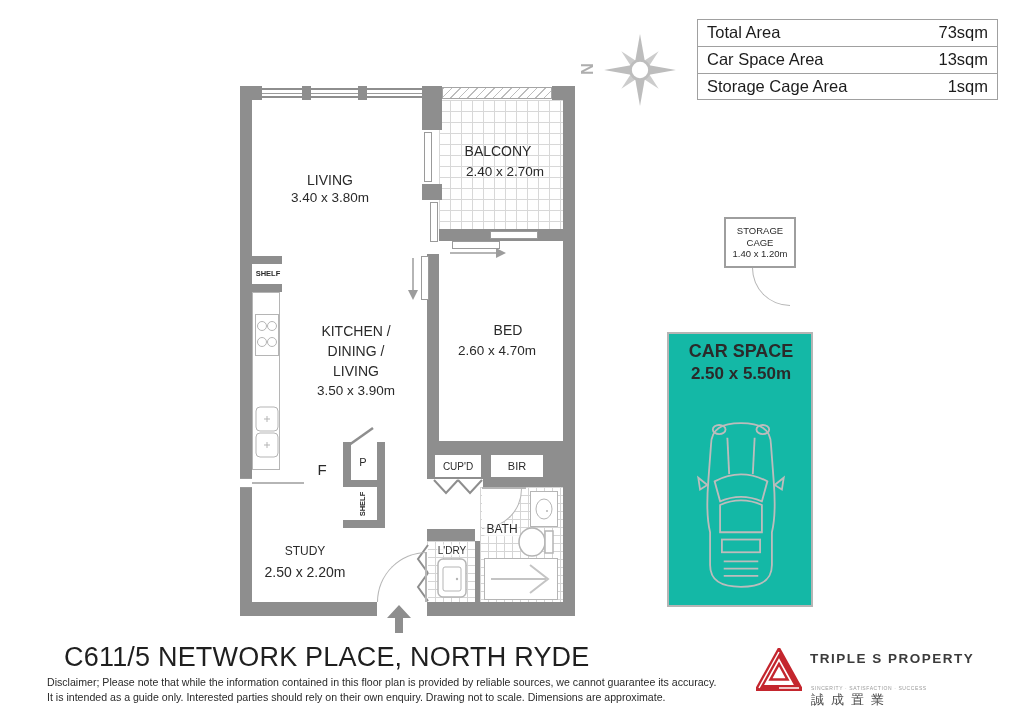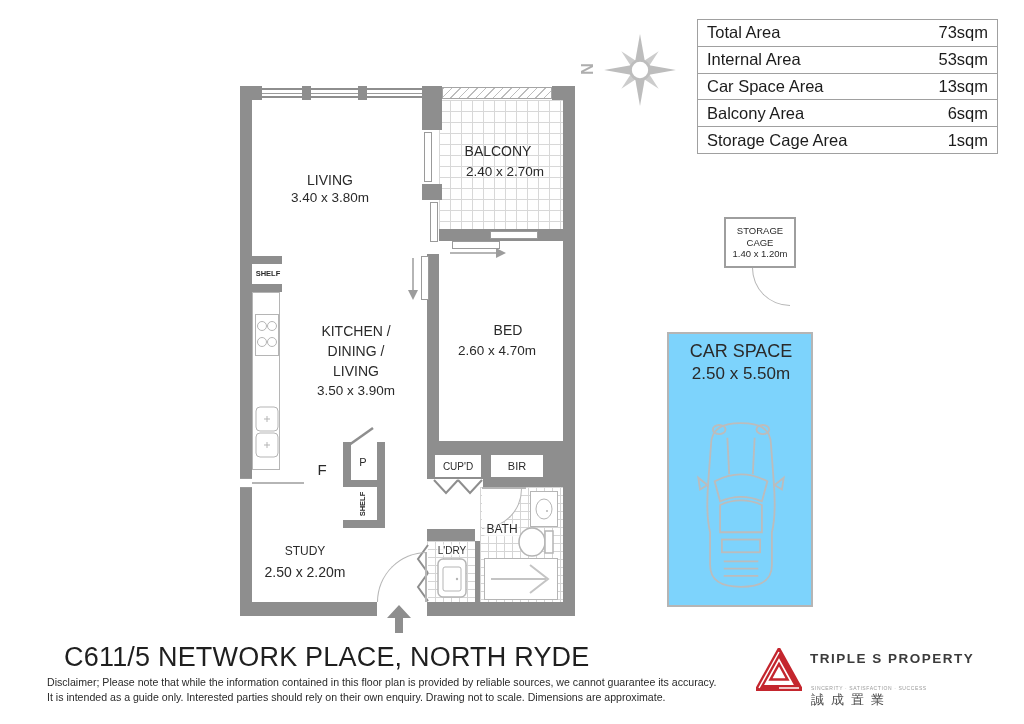--- a/index.html
+++ b/index.html
@@ -27,21 +27,21 @@
   .arc{position:absolute;box-sizing:border-box;}
   .table{position:absolute;left:697px;top:19px;width:301px;}
   .table .row{display:flex;justify-content:space-between;align-items:center;height:25.8px;
     border:1px solid #a0a0a0;margin-top:-1px;padding:0 9px;font-size:16.5px;color:#1c1c1c;background:#fff;}
   .table .row:first-child{margin-top:0;}
   .title{position:absolute;left:64px;top:642px;font-size:27px;color:#1f1f1f;letter-spacing:0.2px;}
   .disc{position:absolute;left:47px;font-size:10.6px;color:#2a2a2a;white-space:nowrap;}
   .brand-name{position:absolute;left:810px;top:651px;font-size:13.5px;font-weight:bold;letter-spacing:1.5px;color:#3b3b3b;white-space:nowrap;}
   .brand-cn{position:absolute;left:811px;top:667px;font-size:13px;letter-spacing:7px;color:#4a4a4a;white-space:nowrap;margin-top:24px;}
   .brand-tag{position:absolute;left:811px;top:685px;font-size:5px;letter-spacing:0.6px;color:#9a9a9a;white-space:nowrap;}
-  .cs-box{position:absolute;left:667px;top:332px;width:146px;height:275px;border:2px solid #b5b5b5;box-sizing:border-box;background:#7dd3fc;}
+  .cs-box{position:absolute;left:667px;top:332px;width:146px;height:275px;border:2px solid #b5b5b5;box-sizing:border-box;background:#14b8a6;font-weight:bold;}
   .sc-box{position:absolute;left:724px;top:217px;width:72px;height:51px;border:2px solid #9e9e9e;box-sizing:border-box;background:#fff;
     display:flex;flex-direction:column;justify-content:center;align-items:center;font-size:9.5px;line-height:1.25;color:#2a2a2a;}
 </style>
 </head>
 <body>
 
 <div class="abs" style="left:594px;top:32px;width:90px;height:76px;">
   <div class="lbl vert" style="left:-6px;top:37px;font-size:16px;font-weight:bold;color:#aeaeae;">N</div>
   <svg width="76" height="76" viewBox="0 0 72 72" style="position:absolute;left:8px;top:0;">
     <g fill="#cccccc">
@@ -59,30 +59,22 @@
     <circle cx="36" cy="36" r="9" fill="#ffffff" stroke="#bdbdbd" stroke-width="2.5"></circle>
   </svg>
 </div>
 
 <div class="table">
   <div class="row">
     <span>Total Area</span>
     <span>73sqm</span>
   </div>
   <div class="row">
-    <span>Internal Area</span>
-    <span>53sqm</span>
-  </div>
-  <div class="row">
     <span>Car Space Area</span>
     <span>13sqm</span>
-  </div>
-  <div class="row">
-    <span>Balcony Area</span>
-    <span>6sqm</span>
   </div>
   <div class="row">
     <span>Storage Cage Area</span>
     <span>1sqm</span>
   </div>
 </div>
 
 <div class="abs" style="left:240px;top:86px;width:335px;height:530px;">
 
   <div class="wall" style="left:0;top:0;width:22px;height:14px;"></div>

